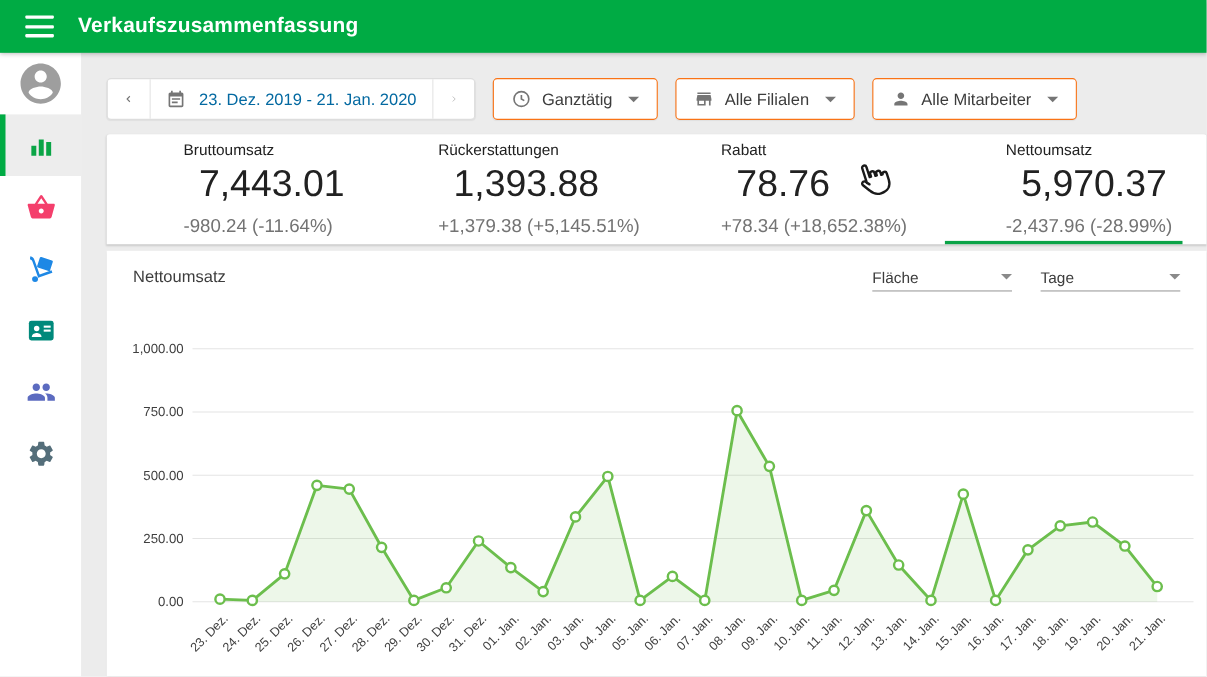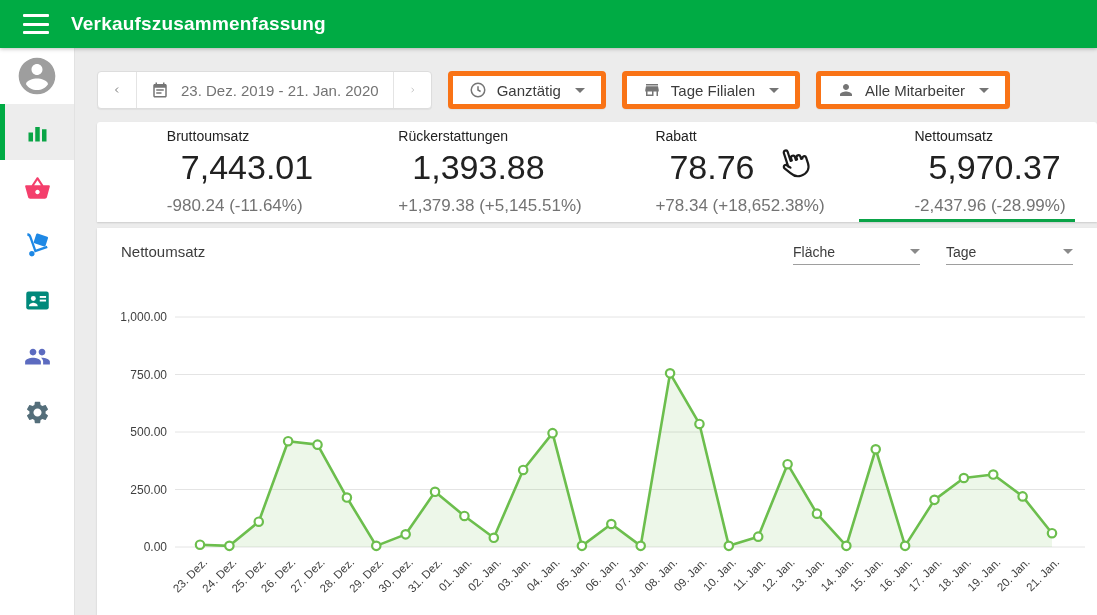--- a/index.html
+++ b/index.html
@@ -20,24 +20,24 @@
     border-right:1px solid #e2e2e2; z-index:5; }
   .side-item { position:relative; height:56px; display:flex; align-items:center; justify-content:center; }
   .side-item.active { background:#ededed; }
   .side-item.active::before { content:""; position:absolute; left:0; top:0; bottom:0; width:5px; background:#00ab44; }
   .side-item svg { display:block; }
 
   
   .toolbar { position:absolute; left:97px; top:71px; height:38px; display:flex; gap:16px; }
   .tb-group { display:flex; background:#fff; border:1px solid #ddd; border-radius:4px; height:38px;
     box-shadow:0 1px 1px rgba(0,0,0,.05); }
-  .tb-seg { display:flex; align-items:center; padding:16px 14px; font-size:15px; color:#737373; }
+  .tb-seg { display:flex; align-items:center; padding:16px 14px; font-size:15px; color:#0369a1; }
   .tb-seg.nav { width:38px; justify-content:center; }
   .tb-seg + .tb-seg { border-left:1px solid #e4e4e4; }
-  .tb-btn { display:flex; align-items:center; gap:10px; background:#fff; border:5px solid #f97316;
+  .tb-btn { display:flex; align-items:center; gap:10px; background:#fff; border:1px solid #f97316;
     border-radius:4px; height:38px; padding:0 16px; font-size:15px; color:#3c3c3c;
     box-shadow:0 1px 1px rgba(0,0,0,.05); cursor:pointer; }
   .caret { width:0; height:0; border-left:5px solid transparent; border-right:5px solid transparent;
     border-top:5px solid #757575; margin-left:4px; }
 
   
   .metrics-card { position:absolute; left:97px; top:122px; width:1000px; height:100px; background:#fff;
     border-radius:3px 3px 0 0; box-shadow:0 1px 2px rgba(0,0,0,.14); display:flex; }
   .metric-tab { flex:1 1 0; position:relative; display:flex; align-items:center; justify-content:center;
     cursor:pointer;padding-left:36px; }
@@ -152,21 +152,21 @@
           <path d="M12 7v5l3.5 2"></path>
         </svg>
       <span>Ganztätig</span>
       <span class="caret"></span>
     </div>
 
     <div class="tb-btn">
       <svg width="18" height="18" viewBox="0 0 24 24" fill="#757575">
           <path d="M20 4H4v2h16V4zm1 10v-2l-1-5H4l-1 5v2h1v6h10v-6h4v6h2v-6h1zm-9 4H6v-4h6v4z"></path>
         </svg>
-      <span>Tage Filialen</span>
+      <span>Alle Filialen</span>
       <span class="caret"></span>
     </div>
 
     <div class="tb-btn">
       <svg width="18" height="18" viewBox="0 0 24 24" fill="#757575">
           <path d="M12 12c2.21 0 4-1.79 4-4s-1.79-4-4-4-4 1.79-4 4 1.79 4 4 4zm0 2c-2.67 0-8 1.34-8 4v2h16v-2c0-2.66-5.33-4-8-4z"></path>
         </svg>
       <span>Alle Mitarbeiter</span>
       <span class="caret"></span>
     </div>

